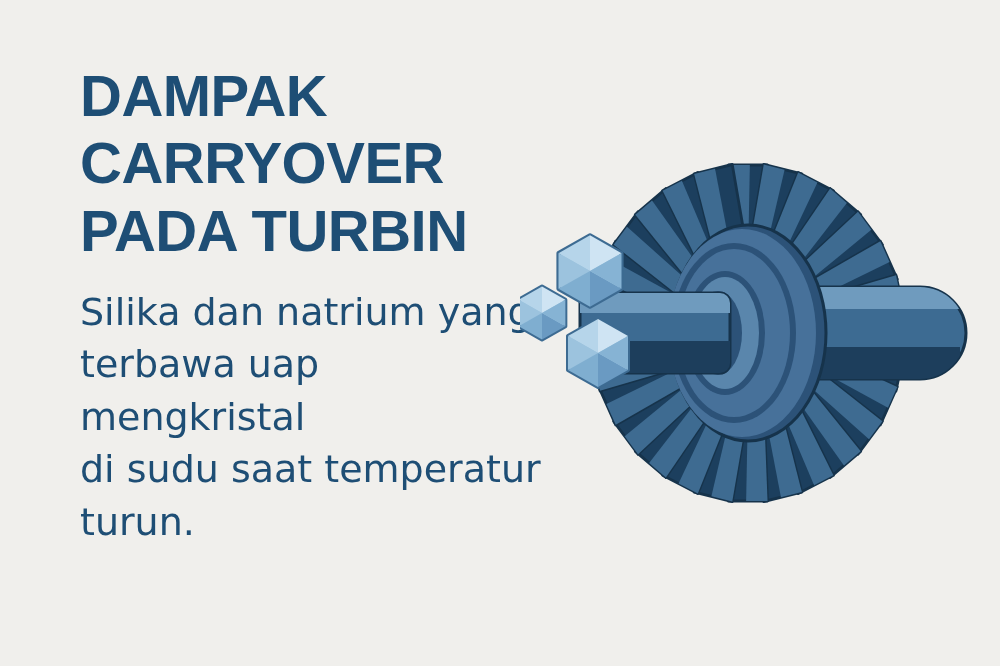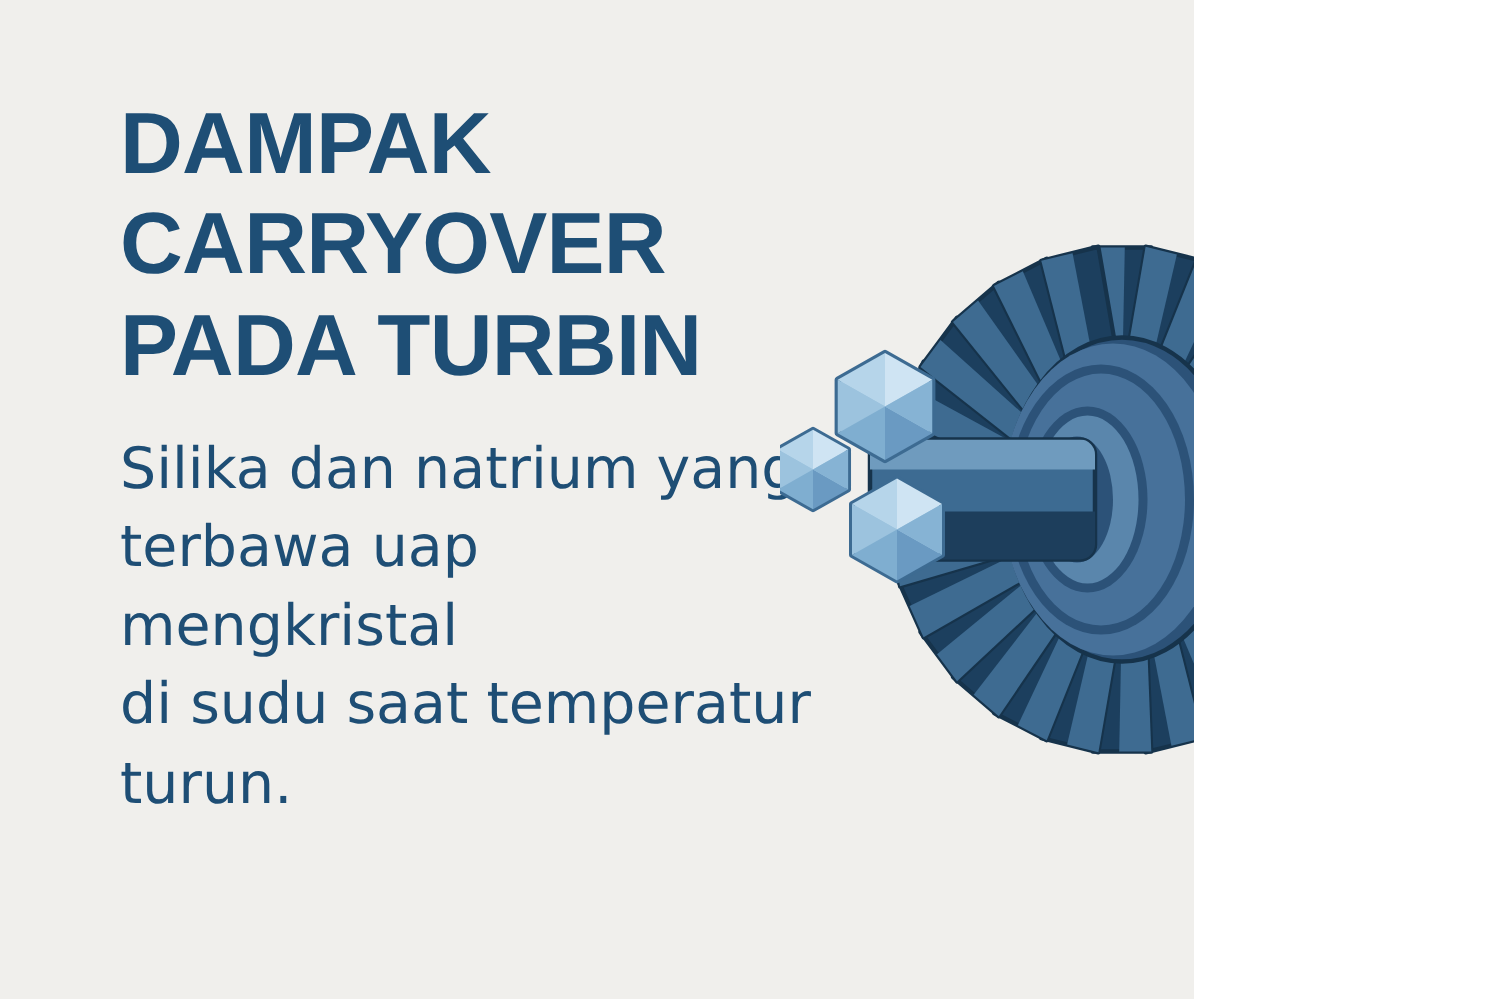--- a/index.html
+++ b/index.html
@@ -7,21 +7,21 @@
     padding: 0;
   }
   body {
     width: 1000px;
     height: 666px;
     overflow: hidden;
     font-family: "Liberation Sans", sans-serif;
   }
   #poster {
     position: relative;
-    width: 796px;
+    width: 1000px;
     height: 666px;
     background: #F0EFEC;
     overflow: hidden;
   }
   #text-block {
     position: absolute;
     left: 80px;
     top: 62px;
     width: 470px;
   }

